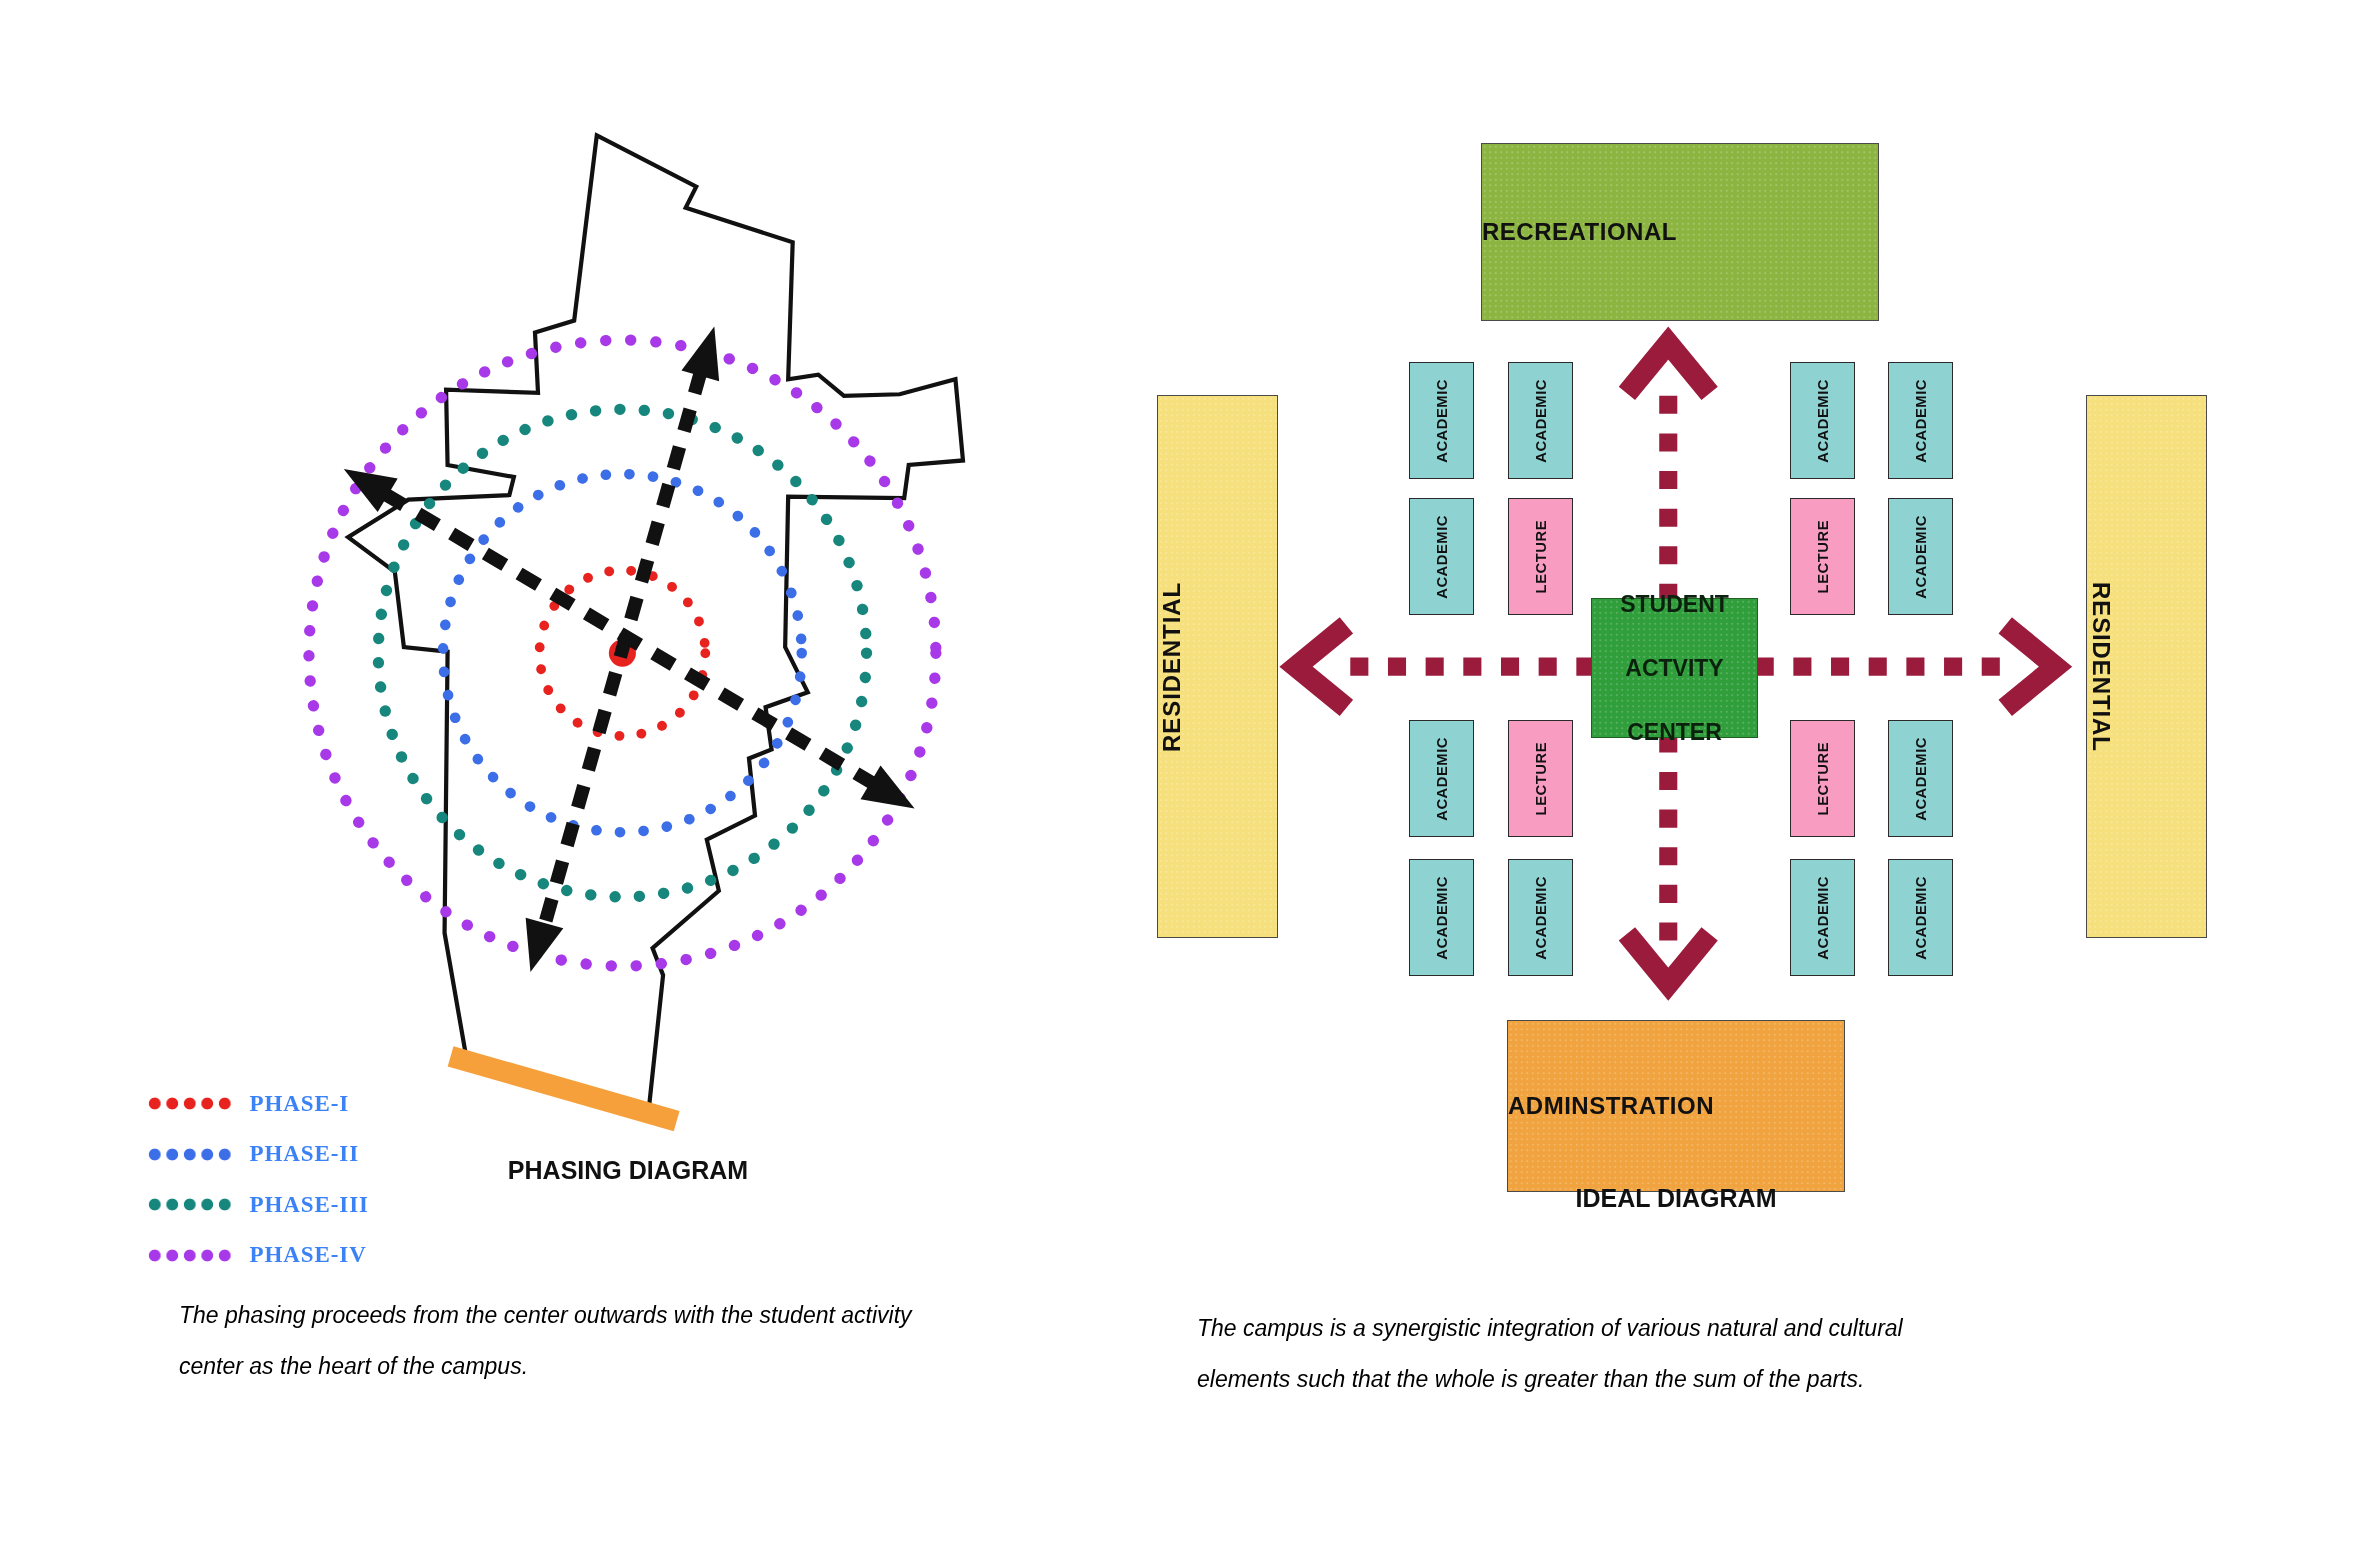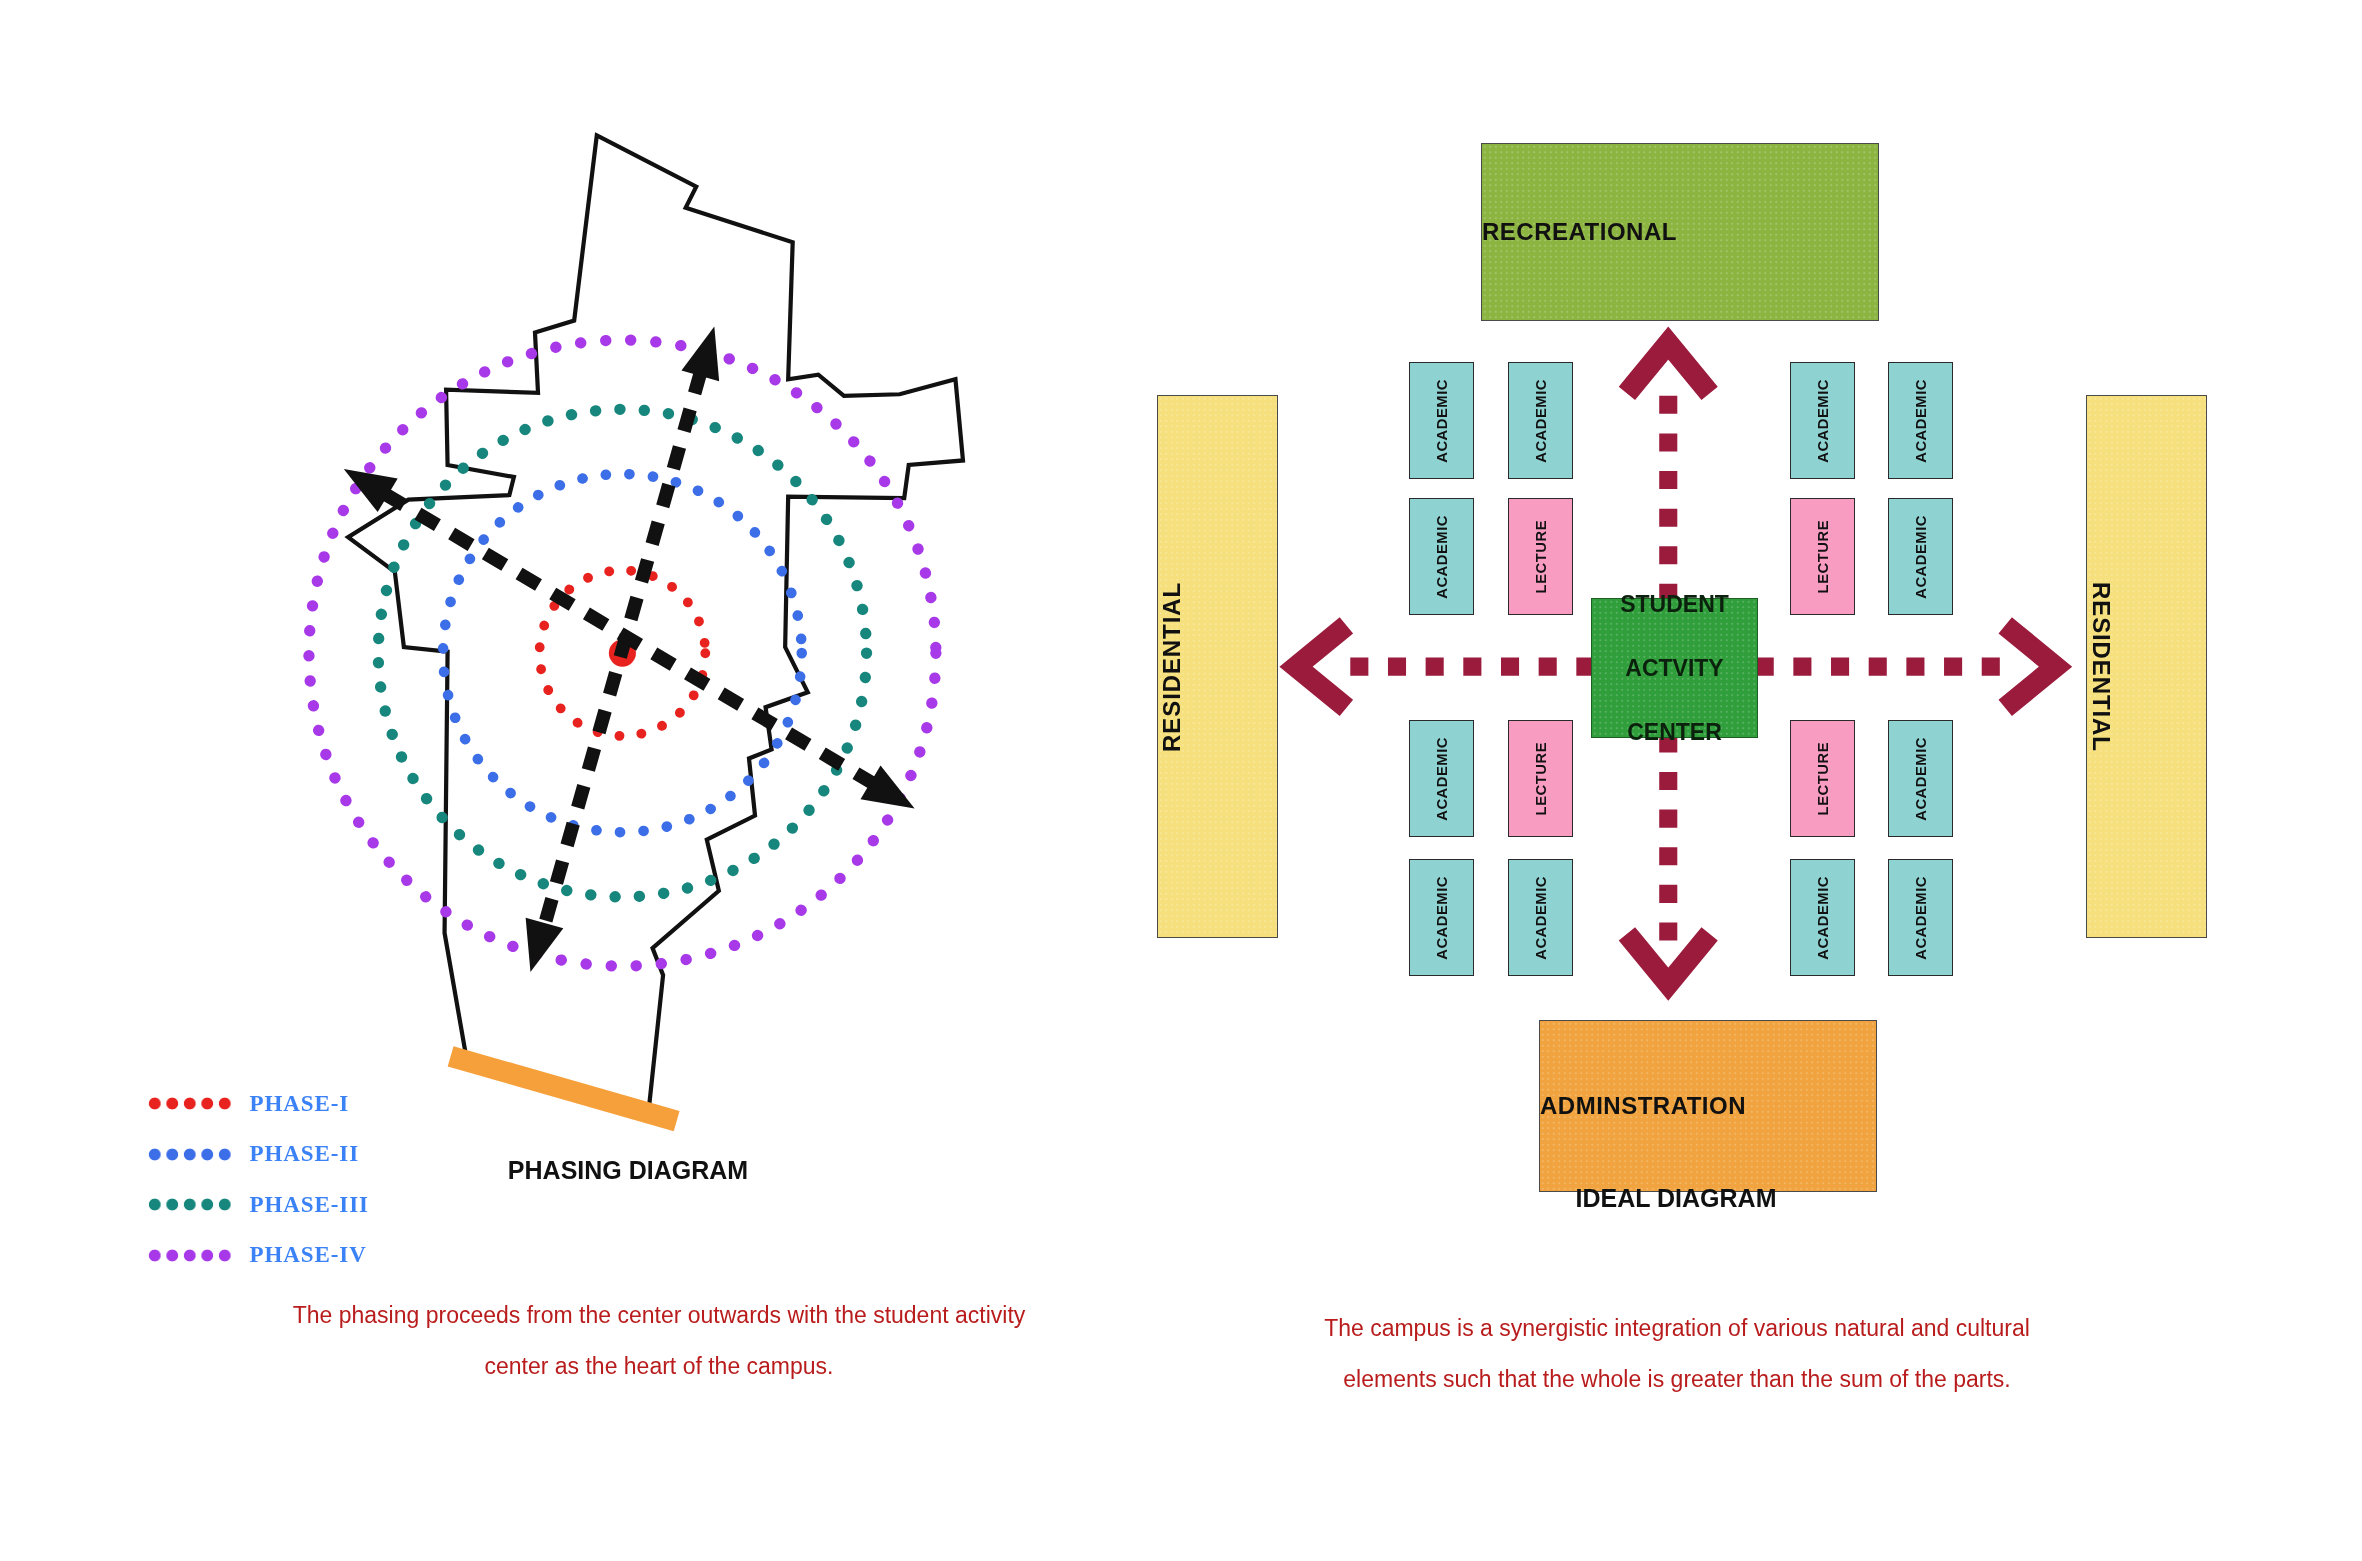--- a/index.html
+++ b/index.html
@@ -24,21 +24,21 @@
        border:1.8px solid #2a2a2a;display:flex;align-items:center;justify-content:center;}
   .c1{left:1409px}.c2{left:1508px}.c3{left:1790px}.c4{left:1888px}
   .r1{top:362px}.r2{top:498px}.r3{top:720px}.r4{top:859px}
 
   .vtext{writing-mode:vertical-rl;transform:rotate(180deg);white-space:nowrap;color:#111;font-weight:bold;}
   .vtext-cw{writing-mode:vertical-rl;white-space:nowrap;color:#111;font-weight:bold;}
   .sm{font-size:14.8px;letter-spacing:0.5px;}
   .lg{font-size:24px;letter-spacing:0.9px;}
 
   .title{position:absolute;font-weight:bold;font-size:25px;color:#111;text-align:center;width:480px;}
-  .caption{position:absolute;width:960px;text-align:center;font-size:23px;line-height:51px;color:#b91c1c;}
+  .caption{position:absolute;width:960px;text-align:left;font-size:23px;line-height:51px;color:#000000;font-style:italic;}
 
   .legend{position:absolute;left:146px;top:1089px;}
   .legend-row{display:flex;align-items:center;height:29.5px;margin-bottom:21px;}
   .legend-dots{display:inline-block;width:87px;height:13px;margin-right:16.6px;
        background-image:radial-gradient(circle,currentColor 5.5px,transparent 6.3px);
        background-size:17.5px 13px;background-repeat:repeat-x;}
   .legend-label{font-family:"Liberation Serif",serif;font-weight:bold;font-size:23px;
        letter-spacing:0.9px;color:#3b82f6;}
 </style>
 </head>
@@ -119,21 +119,21 @@
   </div>
 
   <div class="box" style="left: 1157px; top: 395px; width: 121px; height: 543px; background-color: rgb(246, 224, 125);">
     <span class="vtext lg">RESIDENTIAL</span>
   </div>
 
   <div class="box" style="left: 2086px; top: 395px; width: 121px; height: 543px; background-color: rgb(246, 224, 125);">
     <span class="vtext-cw lg">RESIDENTIAL</span>
   </div>
 
-  <div class="box" style="left: 1507px; top: 1020px; width: 338px; height: 172px; background-color: rgb(240, 163, 62); margin-left: 32px;">
+  <div class="box" style="left: 1507px; top: 1020px; width: 338px; height: 172px; background-color: rgb(240, 163, 62);">
     <span class="box-label">ADMINSTRATION</span>
   </div>
 
   <div class="centerbox" style="background-color: rgb(47, 158, 59); gap: 33px;">
     <div>STUDENT</div>
     <div>ACTVITY</div>
     <div>CENTER</div>
   </div>
 
   <div class="smallbox c1 r1" style="background-color: rgb(143, 210, 210);">

